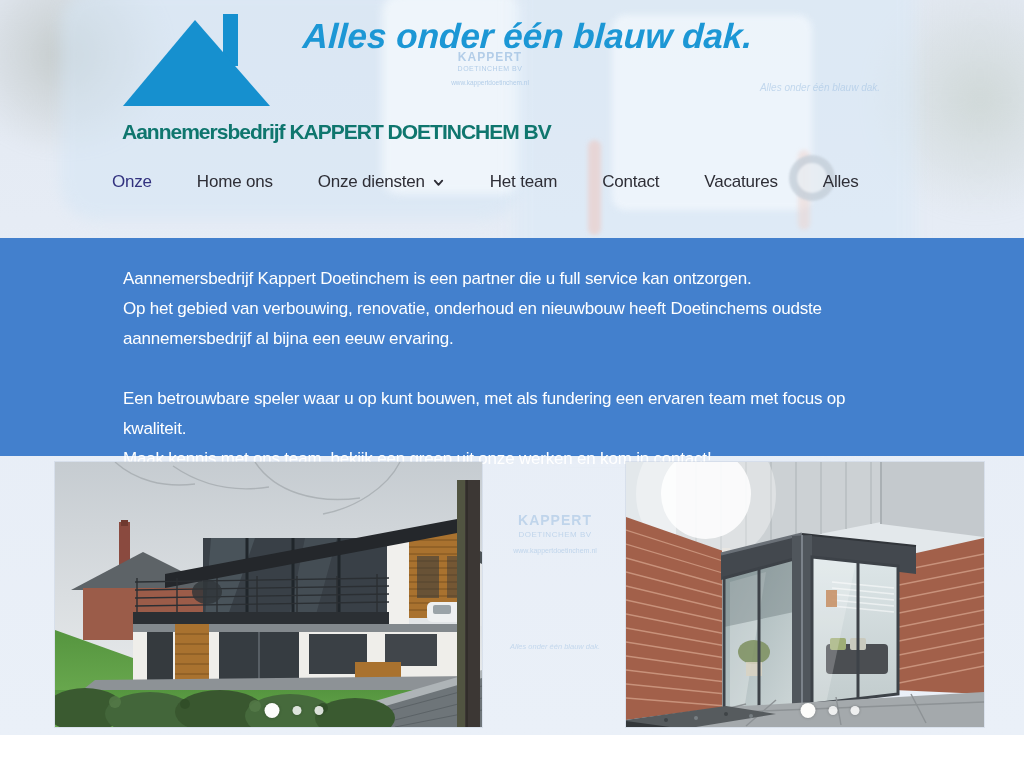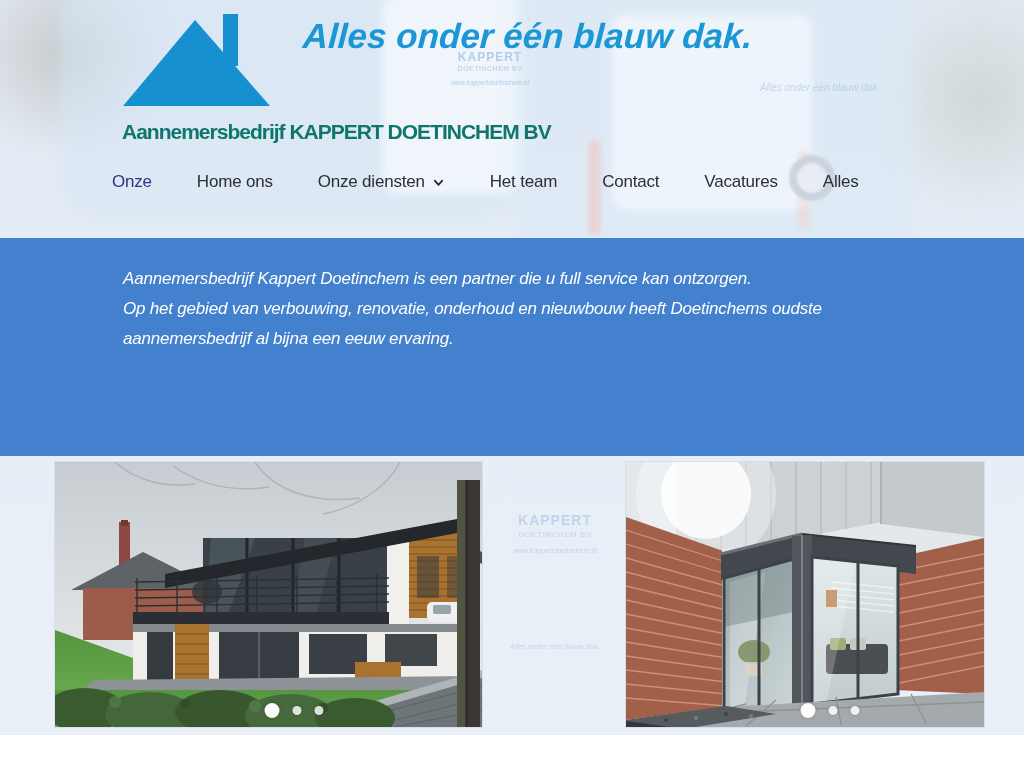--- a/index.html
+++ b/index.html
@@ -71,21 +71,21 @@
   }
   .nav-item.active { color:#32327f; }
   .chev { width:13px; height:13px; display:inline-block; }
 
   
   .intro-band {
     position:absolute; left:0; top:238px; width:1024px; height:218px;
     background:#4380cd;
   }
   .intro-inner { padding:26px 120px 0 123px; color:#ffffff; }
-  .intro-inner p { font-size:17px; letter-spacing:-0.2px; line-height:30px; font-weight:normal;font-style:italic; }
+  .intro-inner p { font-size:17px; letter-spacing:-0.2px; line-height:30px; font-weight:normal; }
   .intro-inner p + p { margin-top:30px; }
 
   
   .carousel { position:absolute; top:462px; height:265px; box-shadow:0 0 0 1px rgba(120,140,170,.15); }
   .carousel-left  { left:55px;  width:427px; }
   .carousel-right { left:626px; width:358px; }
   .carousel svg { display:block; width:100%; height:100%; }
   .dots {
     position:absolute; bottom:9px; left:calc(50% + 25px); transform:translateX(-50%);
     display:flex; align-items:center; gap:13px;
@@ -148,20 +148,22 @@
     <button class="nav-item">Vacatures</button>
     <button class="nav-item">Alles</button>
   </nav>
 </header>
 
 <section class="intro-band">
   <div class="intro-inner">
     <p style="white-space:pre-line;">Aannemersbedrijf Kappert Doetinchem is een partner die u full service kan ontzorgen.
 Op het gebied van verbouwing, renovatie, onderhoud en nieuwbouw heeft Doetinchems oudste
 aannemersbedrijf al bijna een eeuw ervaring.</p>
+    <p style="white-space:pre-line;">Een betrouwbare speler waar u op kunt bouwen, met als fundering een ervaren team met focus op kwaliteit.
+Maak kennis met ons team, bekijk een greep uit onze werken en kom in contact!</p>
   </div>
 </section>
 
 <figure class="carousel carousel-left">
   <svg viewBox="0 0 427 265" preserveAspectRatio="none" aria-hidden="true">
     <defs>
       <linearGradient id="skyL" x1="0" y1="0" x2="0" y2="1">
         <stop offset="0" stop-color="#c6ccd1"></stop>
           <stop offset="1" stop-color="#edeff0"></stop>
       </linearGradient>

